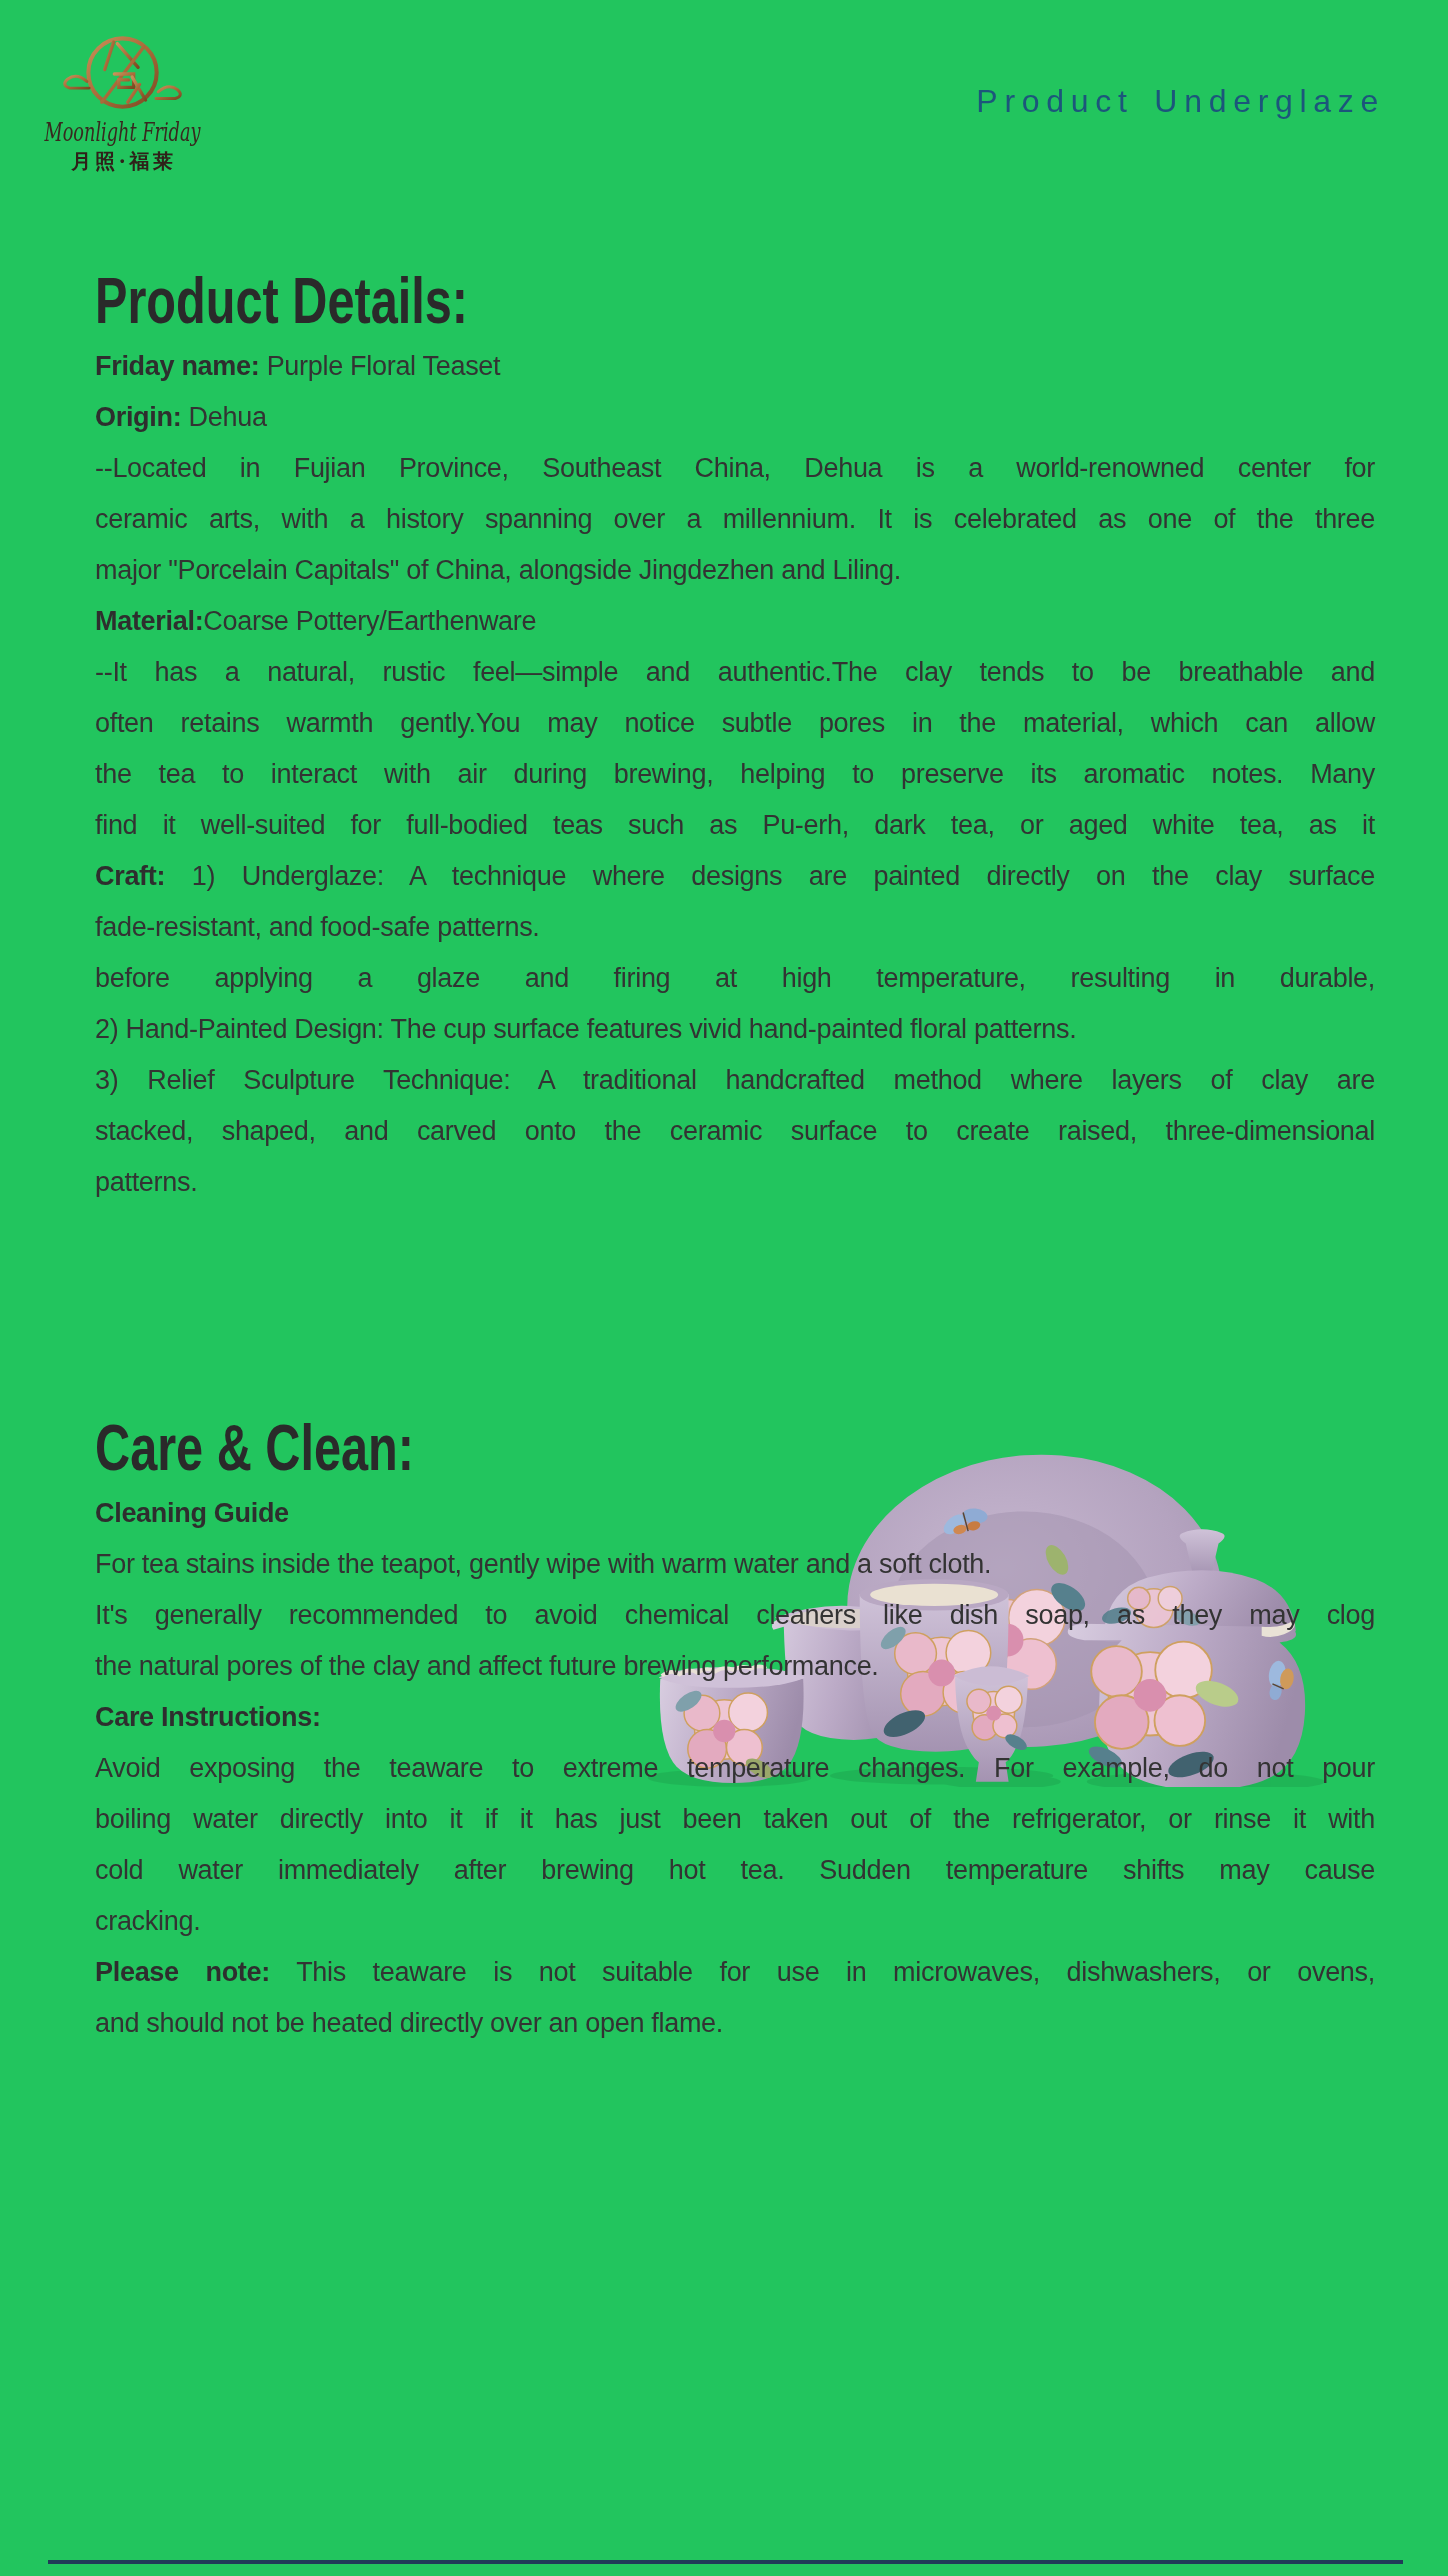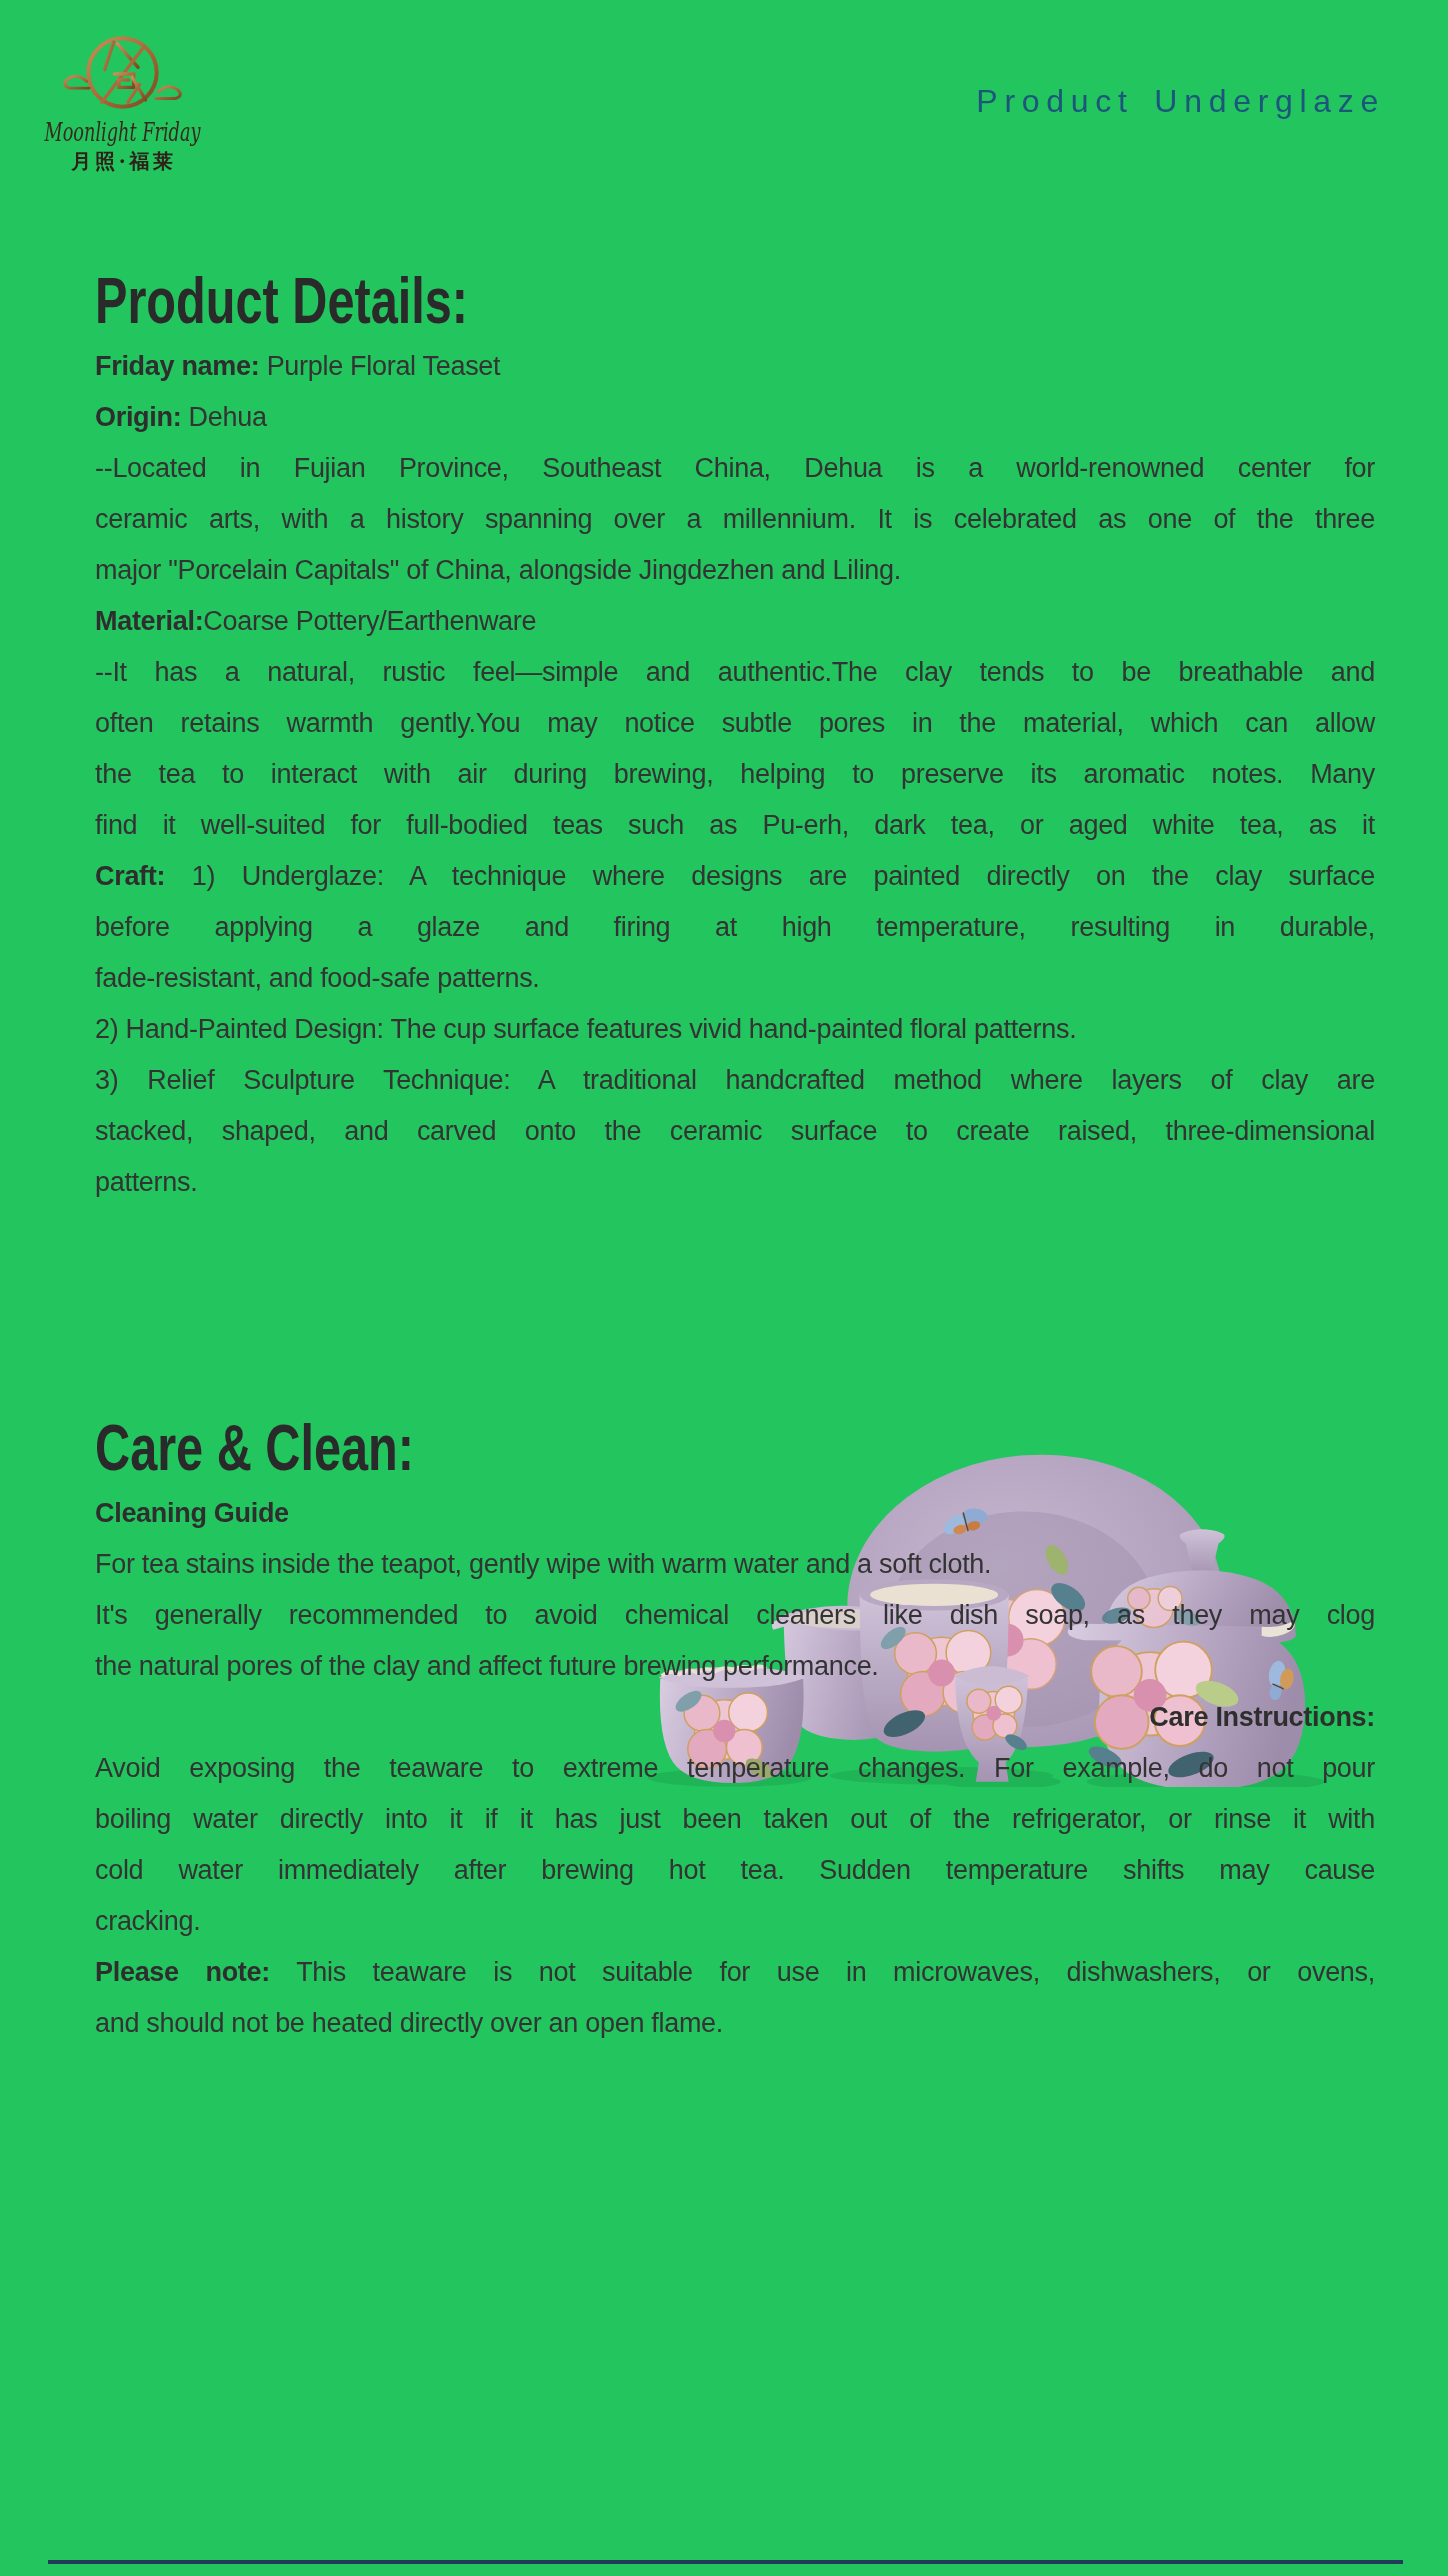--- a/index.html
+++ b/index.html
@@ -24,21 +24,21 @@
   }
   .jline{display:block;text-align:justify;text-align-last:justify;white-space:nowrap;}
   .jline.jlast{text-align-last:left;}
   .mt-name{margin-top:0px;}
   .mt-origin{margin-top:43px;}
   .mt-material{margin-top:50px;}
   .mt-style{margin-top:56px;}
   .mt-craft{margin-top:50px;}
   .mt-care-head{margin-top:201px;}
   .mt-clean-label{margin-top:15px;}
-  .mt-care-label{margin-top:53px;text-align:right;}
+  .mt-care-label{margin-top:53px;}
   
   .photo{position:absolute;left:629px;top:1448px;width:789px;height:339px;}
   
   .footer-line{position:absolute;left:48px;right:46px;top:2560px;height:3.7px;background:#203c58;}
 </style>
 </head>
 <body>
 
 <div class="page">
 
@@ -230,22 +230,22 @@
     <p>
       <span class="jline">--It has a natural, rustic feel—simple and authentic.The clay tends to be breathable and</span>
       <span class="jline">often retains warmth gently.You may notice subtle pores in the material, which can allow</span>
       <span class="jline">the tea to interact with air during brewing, helping to preserve its aromatic notes. Many</span>
       <span class="jline">find it well-suited for full-bodied teas such as Pu-erh, dark tea, or aged white tea, as it</span>
     </p>
 
 
     <p class="mt-craft">
       <span class="jline"><b>Craft:</b> <span>1) Underglaze: A technique where designs are painted directly on the clay surface</span></span>
+      <span class="jline jlast">fade-resistant, and food-safe patterns.</span>
       <span class="jline">before applying a glaze and firing at high temperature, resulting in durable,</span>
-      <span class="jline jlast">fade-resistant, and food-safe patterns.</span>
     </p>
     <p>2) Hand-Painted Design: The cup surface features vivid hand-painted floral patterns.</p>
     <p>
       <span class="jline">3) Relief Sculpture Technique: A traditional handcrafted method where layers of clay are</span>
       <span class="jline">stacked, shaped, and carved onto the ceramic surface to create raised, three-dimensional</span>
       <span class="jline jlast">patterns.</span>
     </p>
 
     <h1 class="mt-care-head">Care &amp; Clean:</h1>
 

